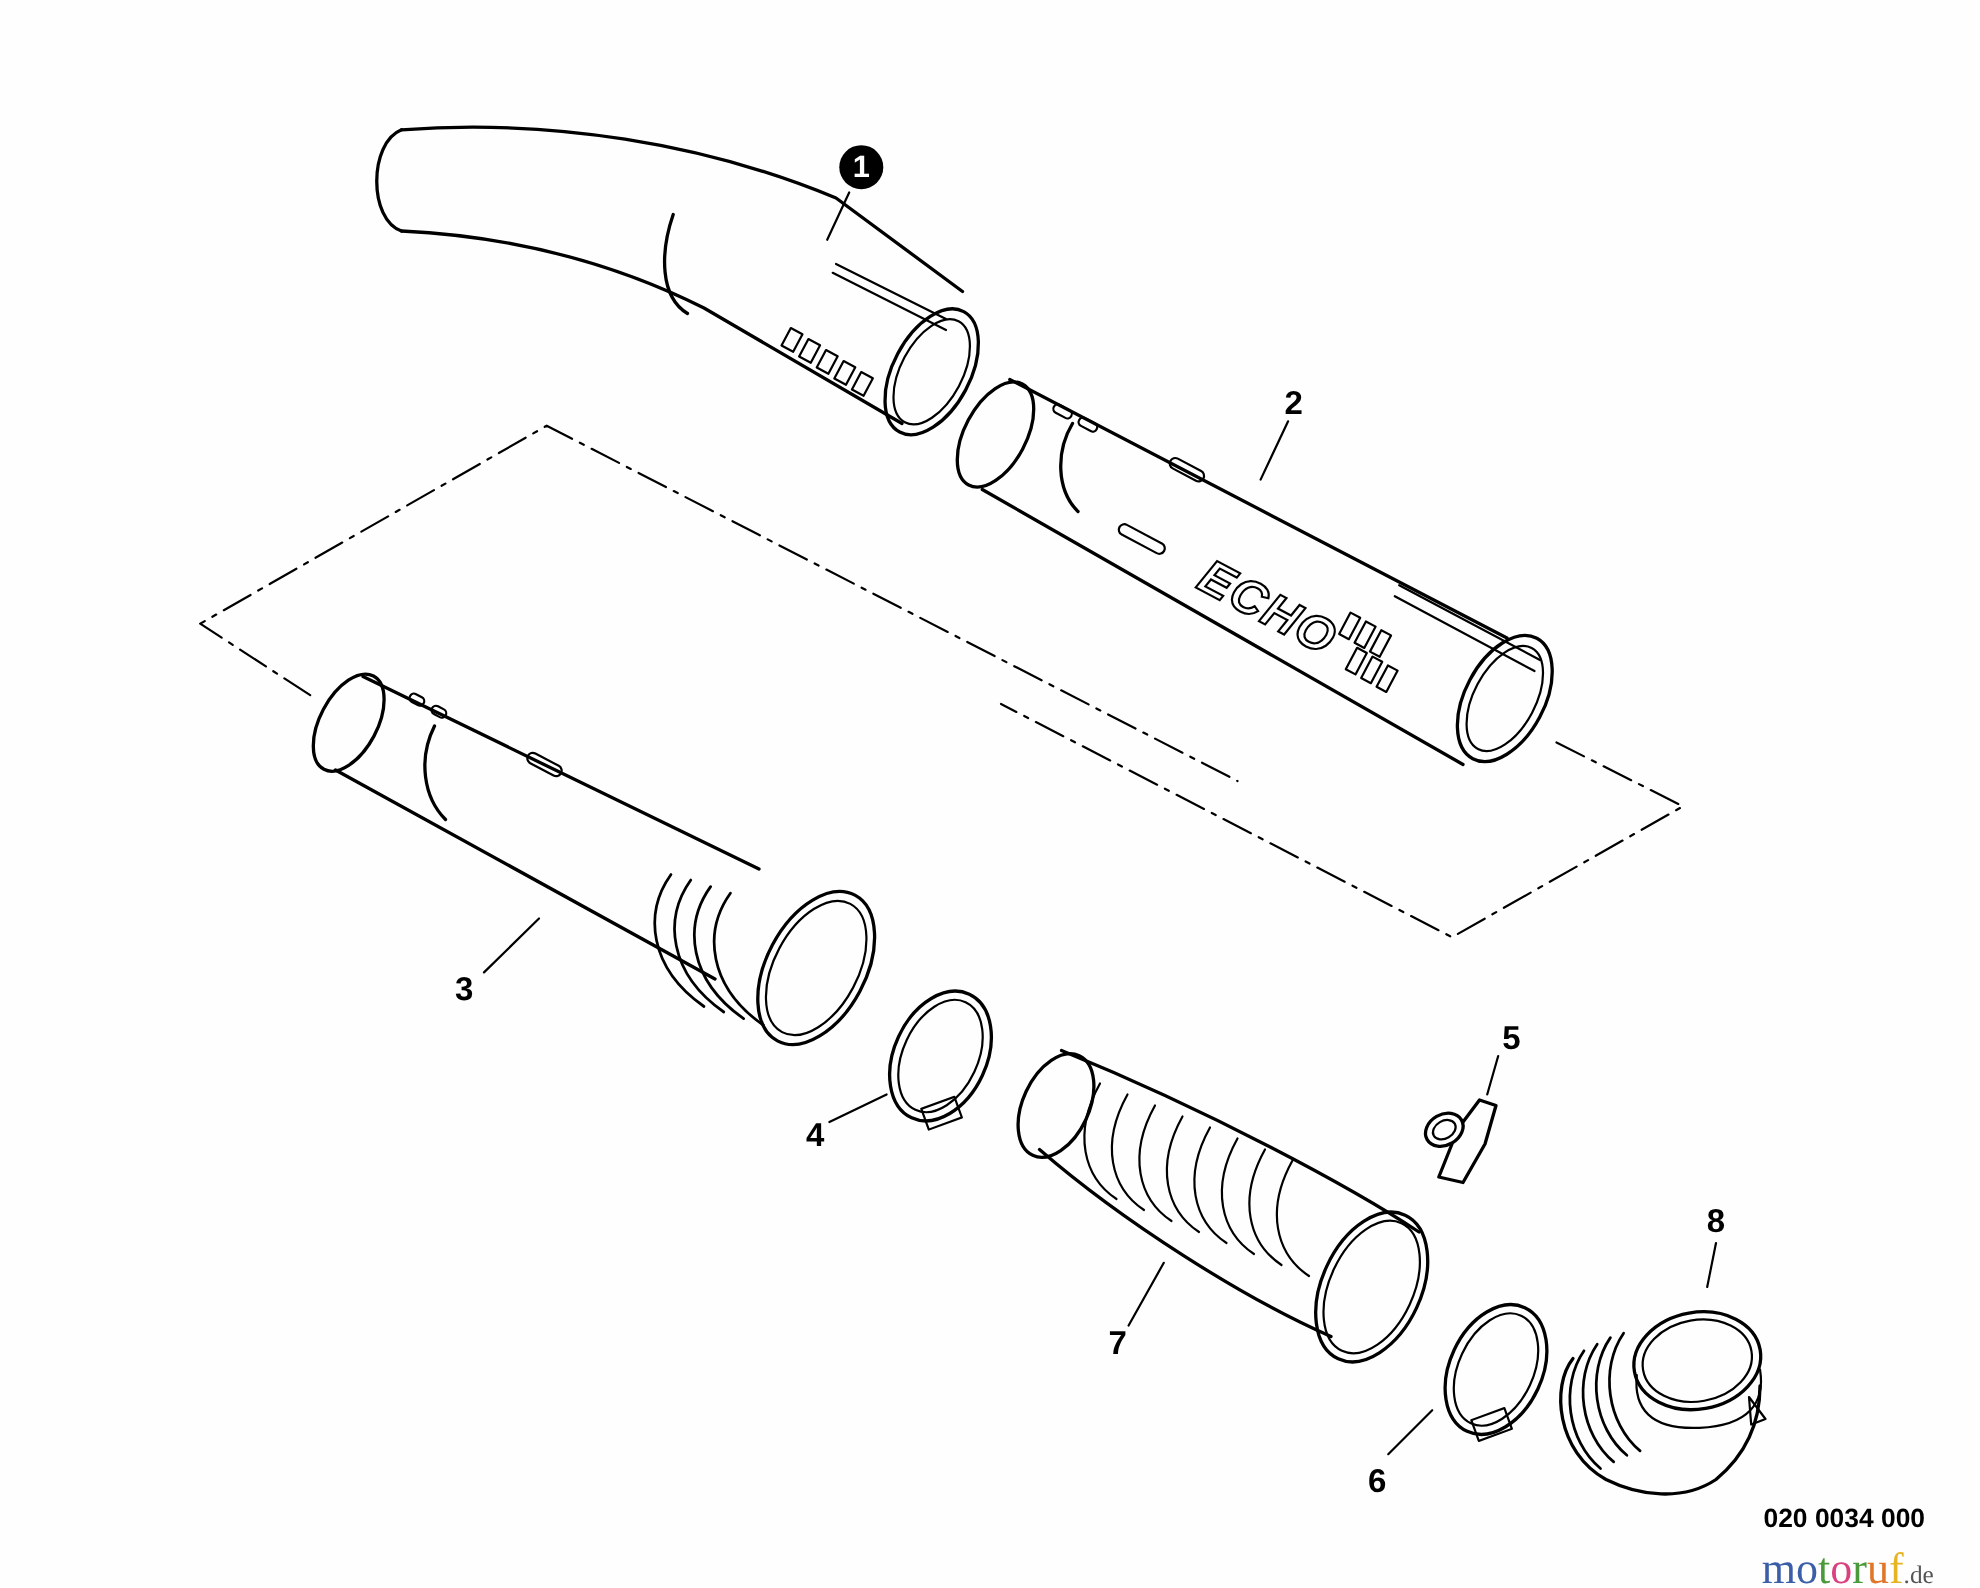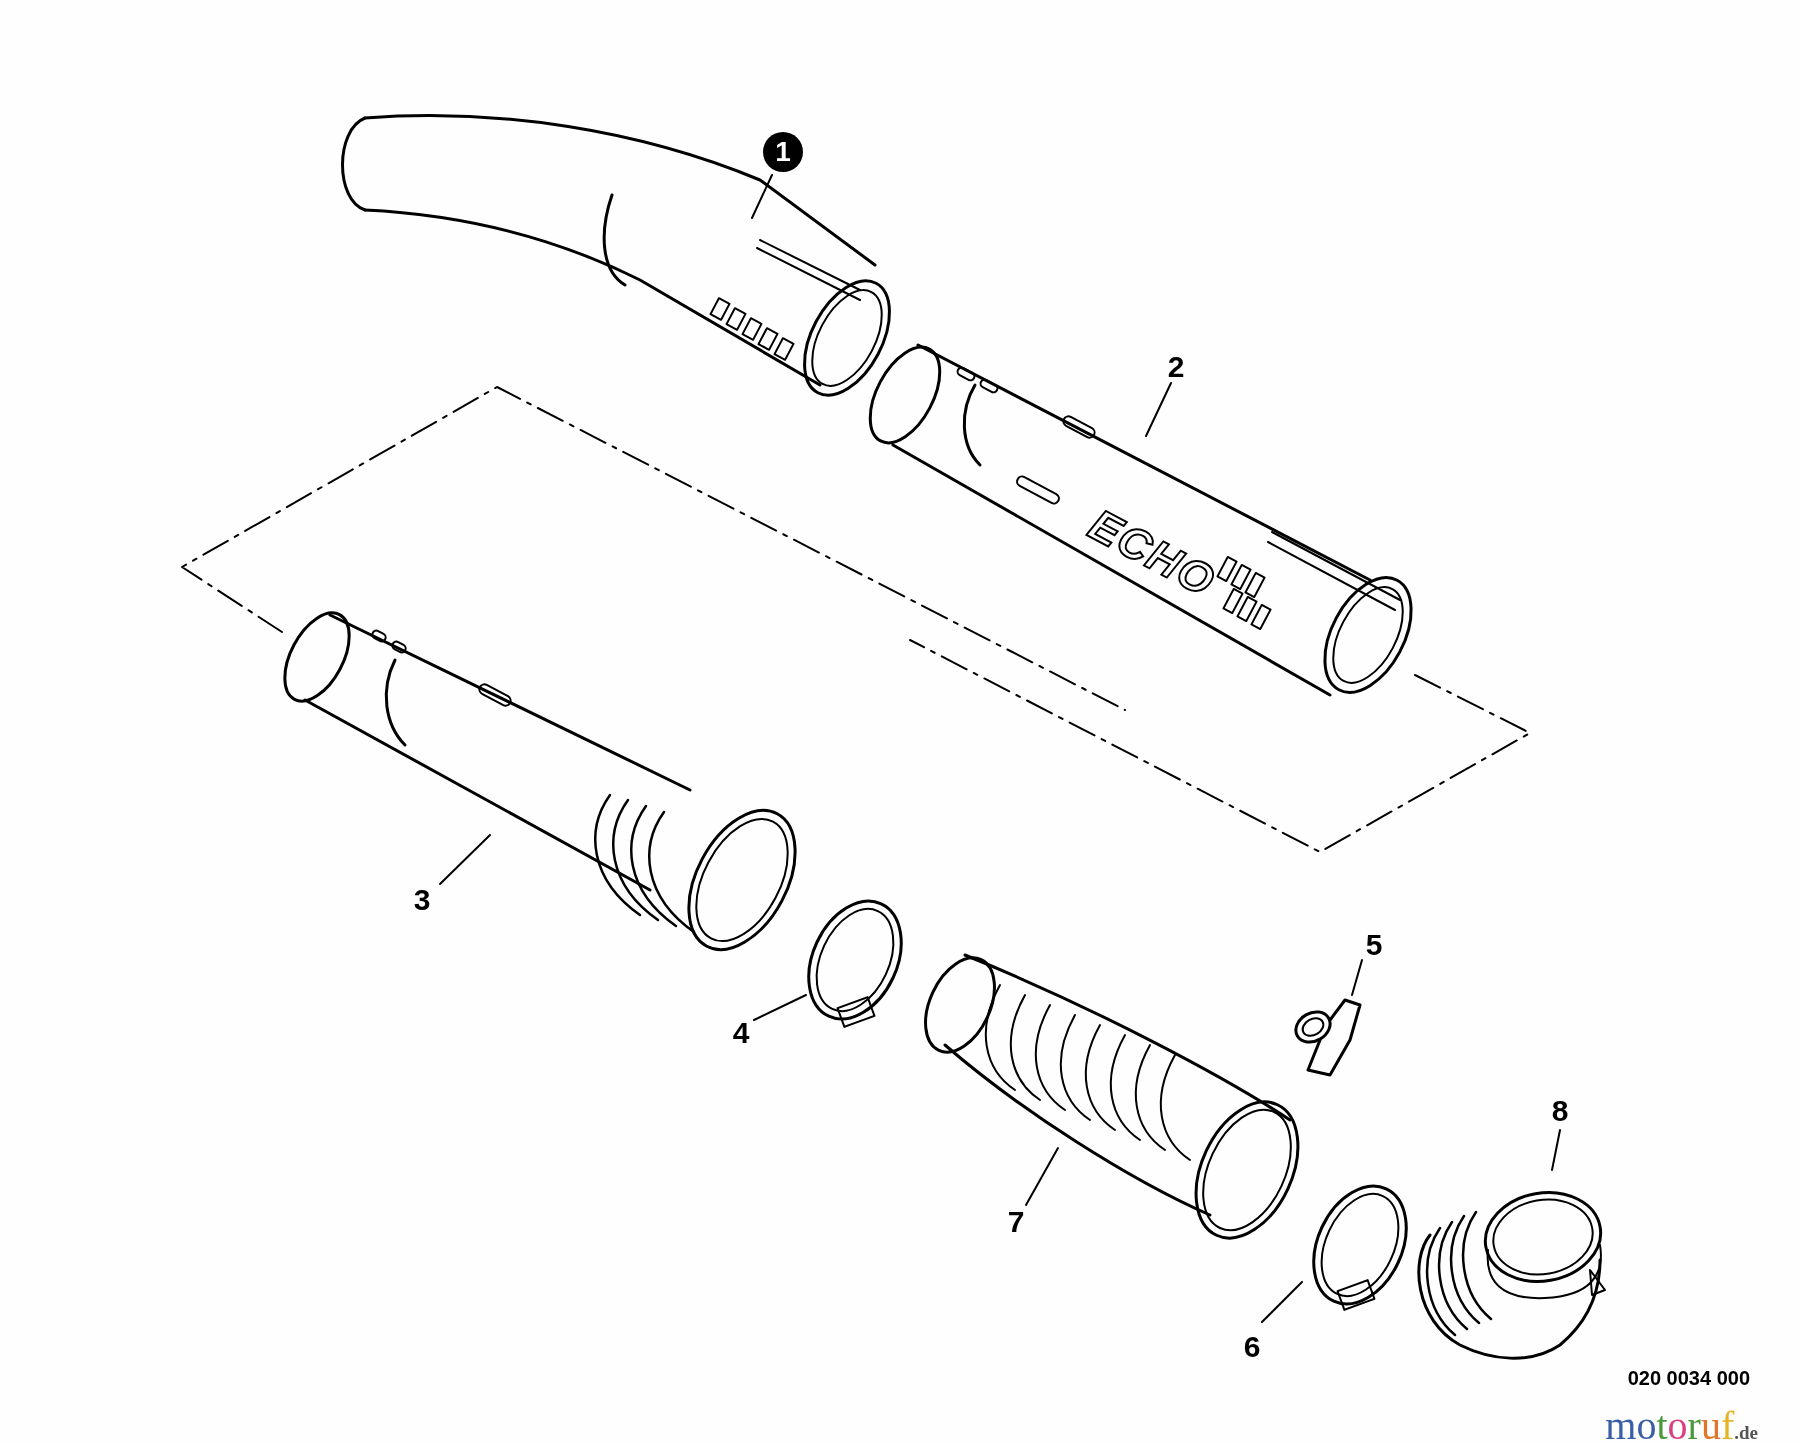--- a/index.html
+++ b/index.html
@@ -1,23 +1,23 @@
 <!DOCTYPE html>
 <html><head>
 <meta charset="utf-8">
 <style>
   html,body{margin:0;padding:0;background:#fdfefd;}
   body{width:1800px;height:1444px;position:relative;overflow:hidden;font-family:"Liberation Sans",sans-serif;}
   svg.diagram{position:absolute;left:0;top:0;}
   .lbl{position:absolute;font-weight:bold;font-size:30px;color:#000;transform:translate(-50%,-50%);font-family:"Liberation Sans",sans-serif;}
   .circle-lbl{position:absolute;width:40px;height:40px;border-radius:50%;background:#000;color:#fff;font-weight:bold;font-size:28px;display:flex;align-items:center;justify-content:center;transform:translate(-50%,-50%);}
-  .code{position:absolute;right:50px;top:1367px;font-weight:bold;font-size:20px;color:#000;}
+  .code{position:absolute;right:50px;top:1367px;font-weight:bold;font-size:24px;color:#000;}
   .logo{position:absolute;right:42px;top:1402px;font-family:"Liberation Serif",serif;font-size:40px;letter-spacing:0px;}
   .logo span{display:inline-block;}
-  .logo .tld{font-size:19px;color:#555;font-weight:bold;}
+  .logo .tld{font-size:23px;color:#555;}
 </style>
 </head>
 <body>
 
 <svg class="diagram" width="1800" height="1444" viewBox="0 0 1800 1444" fill="none" stroke="#000" stroke-width="3" stroke-linecap="round" stroke-linejoin="round">
 
   <g stroke-dasharray="28 8 4 8" stroke-width="2">
     <polyline points="282,632 182,567 497,387 1125,710"></polyline>
     <polyline points="1415,675 1530,733 1320,852 910,640"></polyline>
   </g>

